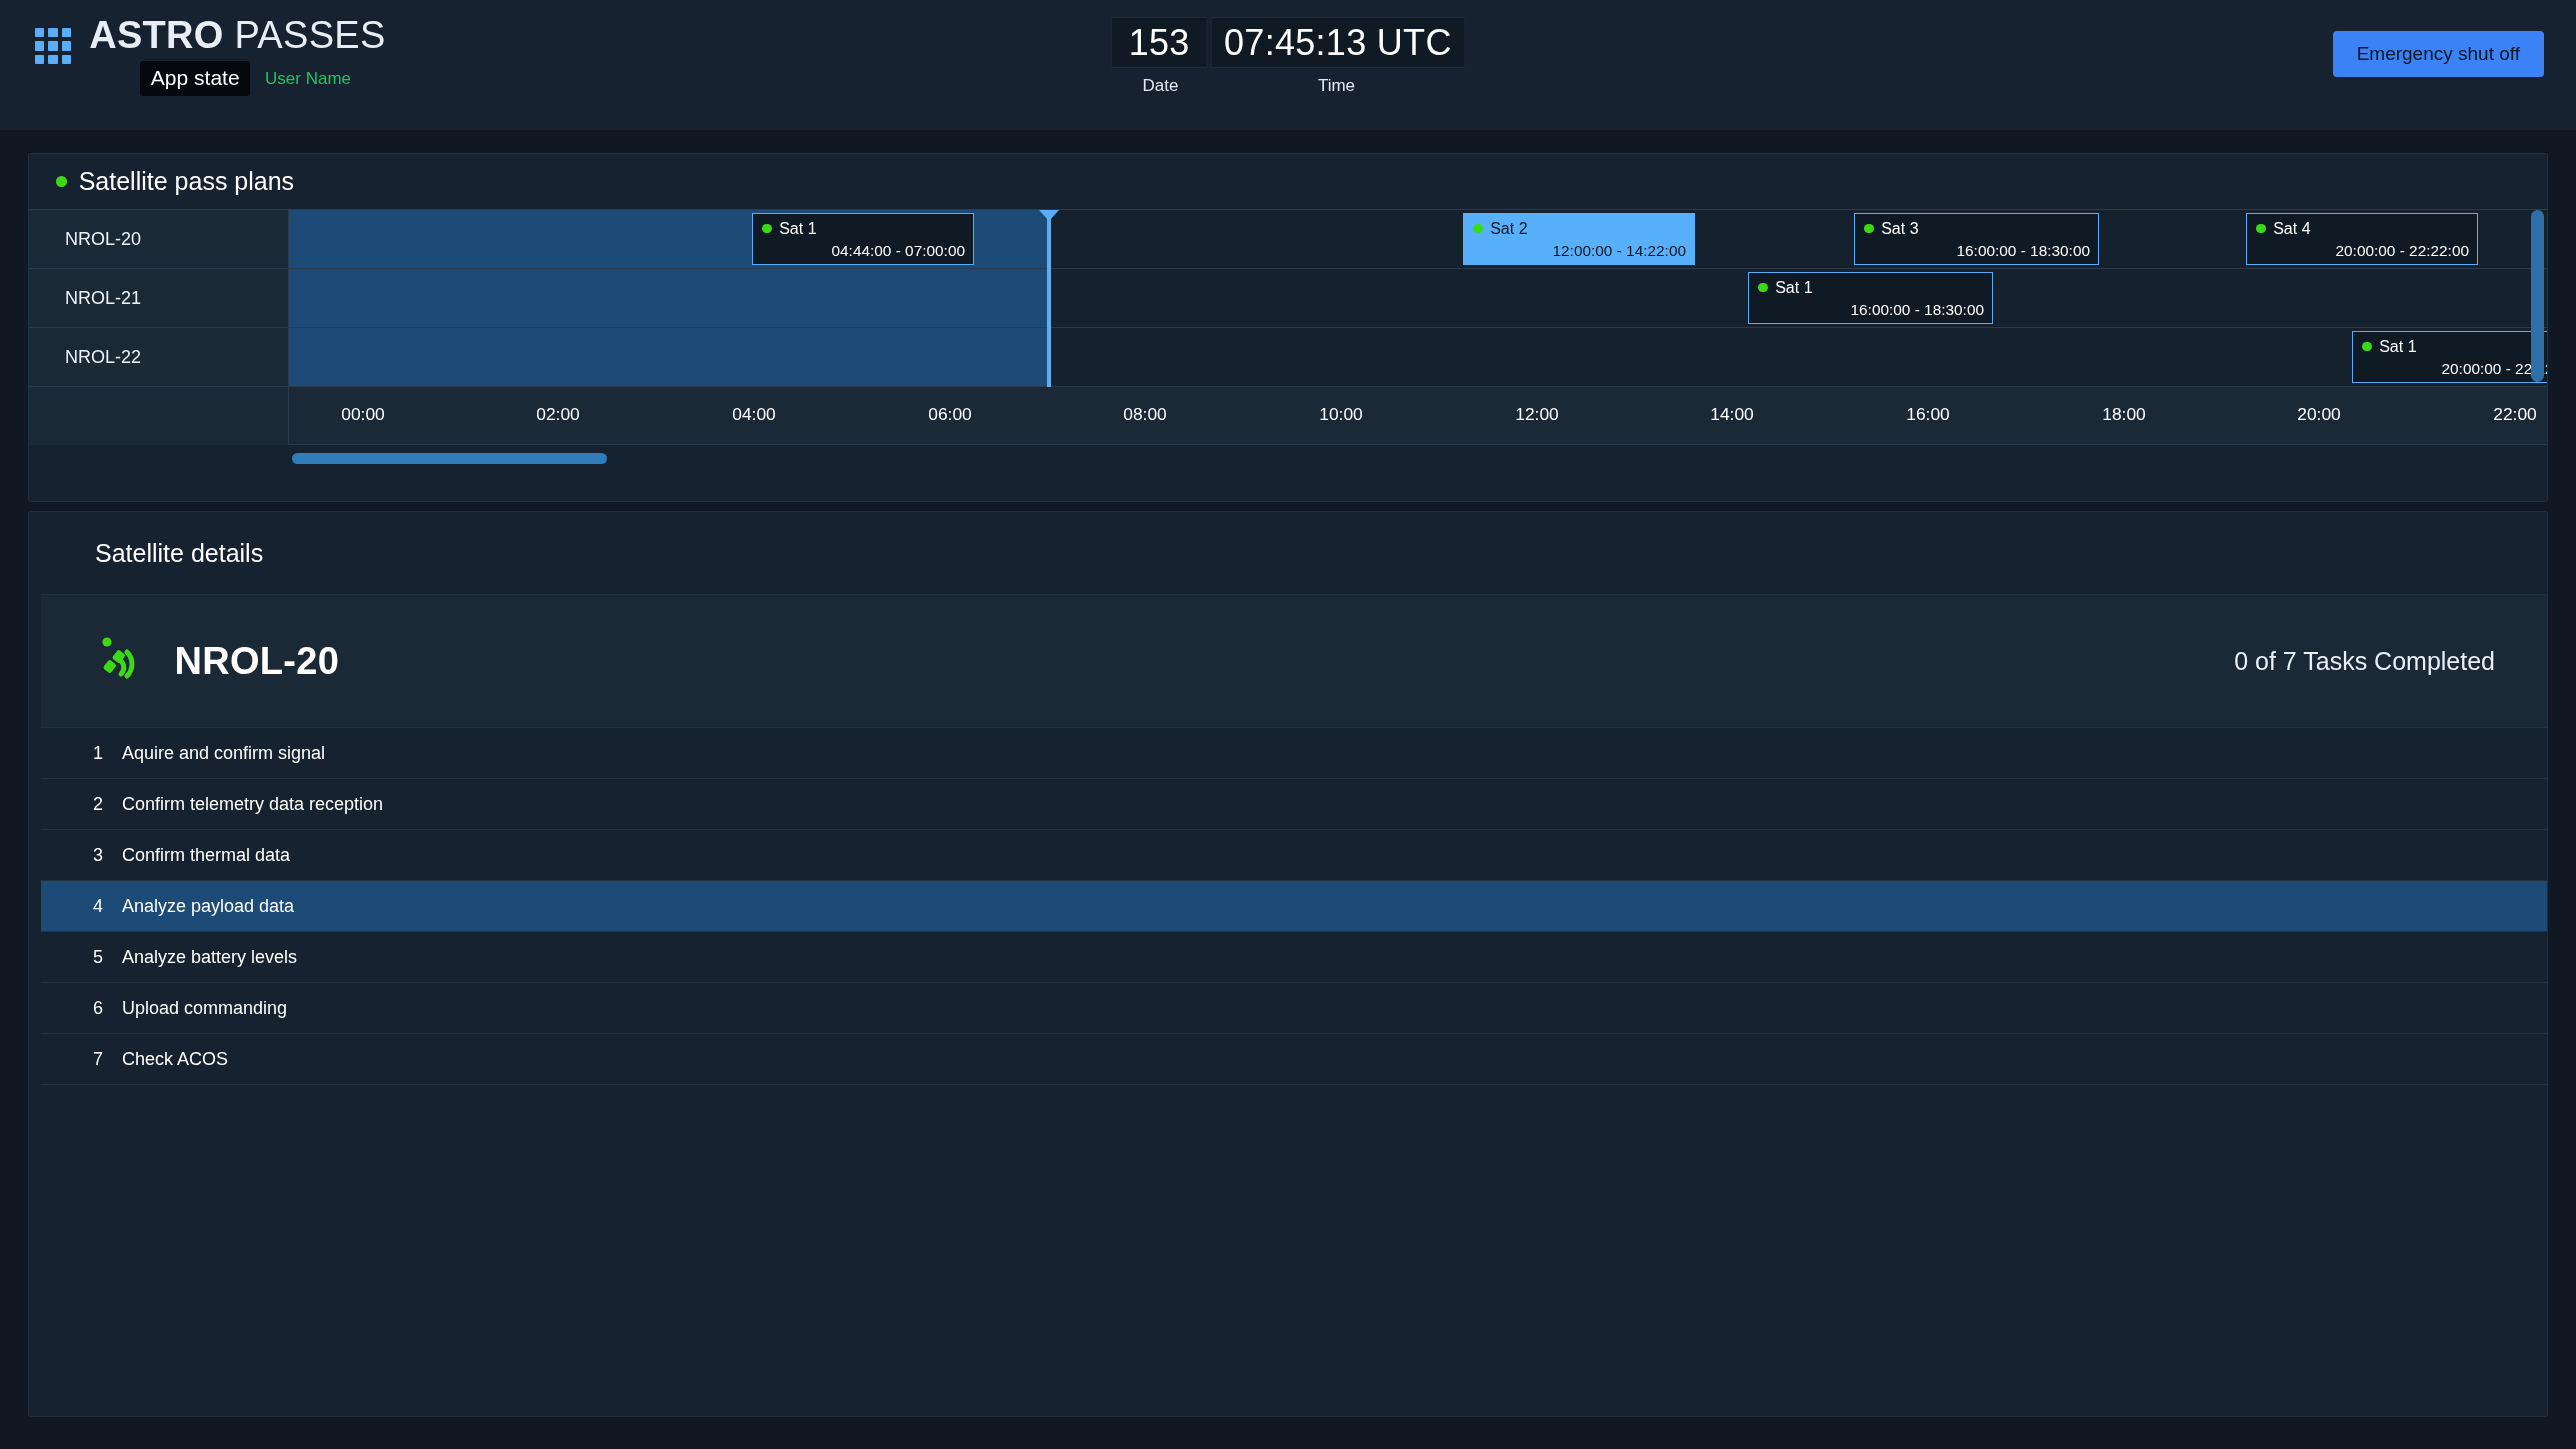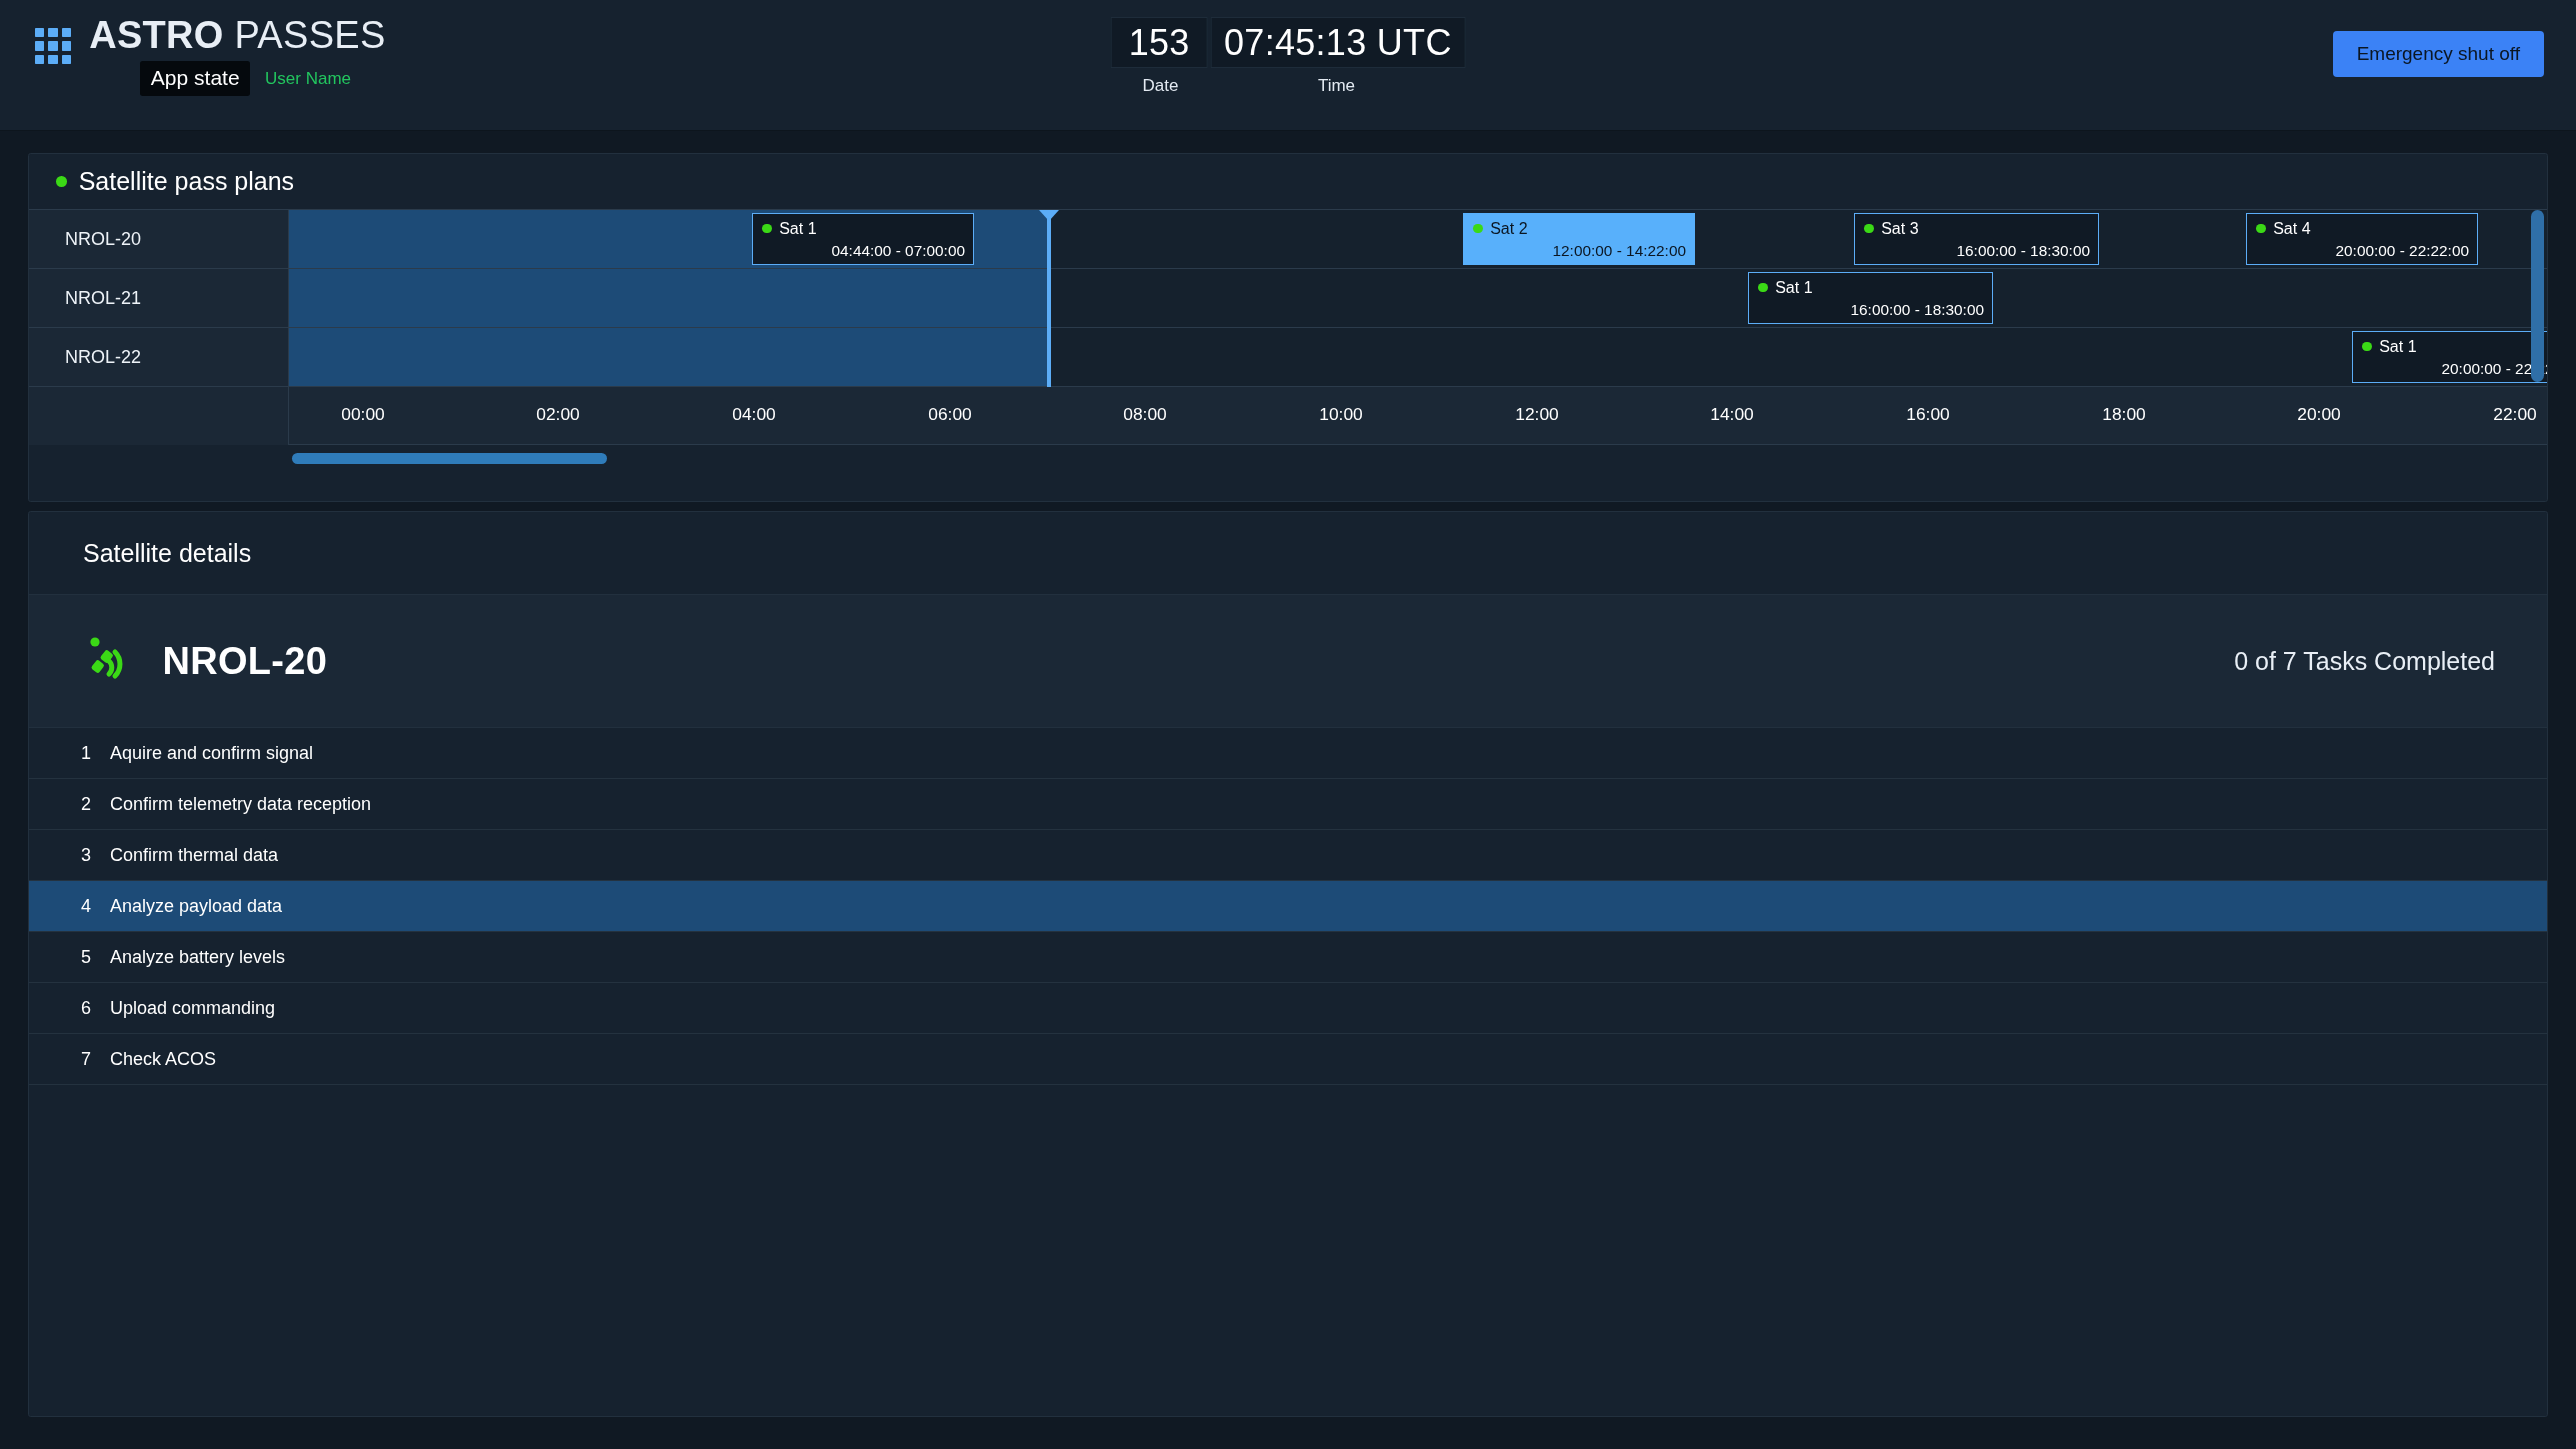--- a/index.html
+++ b/index.html
@@ -132,20 +132,21 @@
   .vscroll-thumb { width: 12.7px; background: #2f6fa8; border-radius: 6.7px; }
   .hscroll-track { height: 27px; background: #16222f; position: relative; }
   .hscroll-thumb { position: absolute; top: 8px; height: 10.7px; background: #2f7cba; border-radius: 6px; }
 
   
   .details-card {
     position: absolute; left: 28px; top: 511px;
     width: 2520px; height: 906px;
     background: #16222f; border: 0.7px solid #22303e; border-radius: 2.7px;
     overflow: hidden;
+    padding-left: 12px;
   }
   .details-head { height: 82px; display: flex; align-items: center; padding: 0 54px; }
   .details-title { font-size: 25px; color: #ffffff; white-space: nowrap; }
 
   .sat-banner {
     height: 134px; background: #1b2836;
     border-top: 0.7px solid #22303e; border-bottom: 0.7px solid #22303e;
     display: flex; align-items: center; padding: 0 52px;
   }
   .sat-id-wrap { display: flex; align-items: center; gap: 17.4px; }

